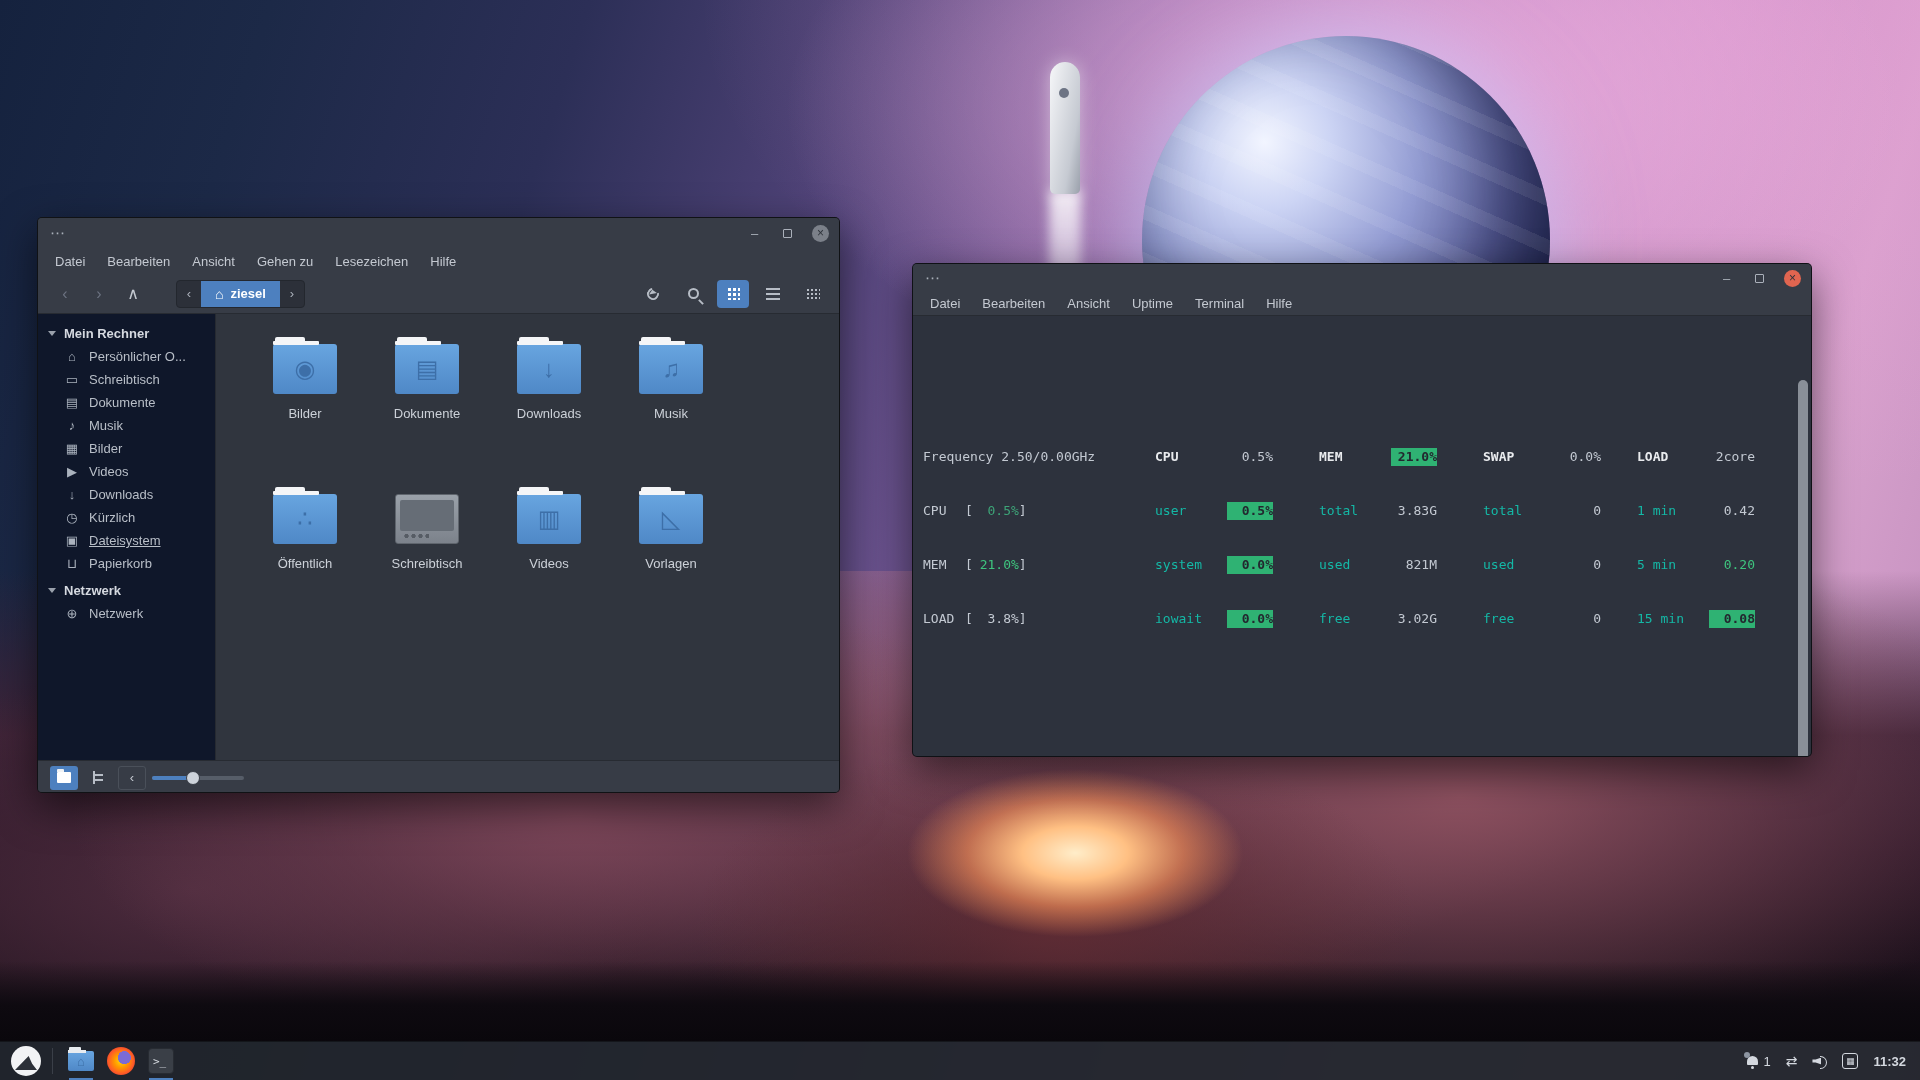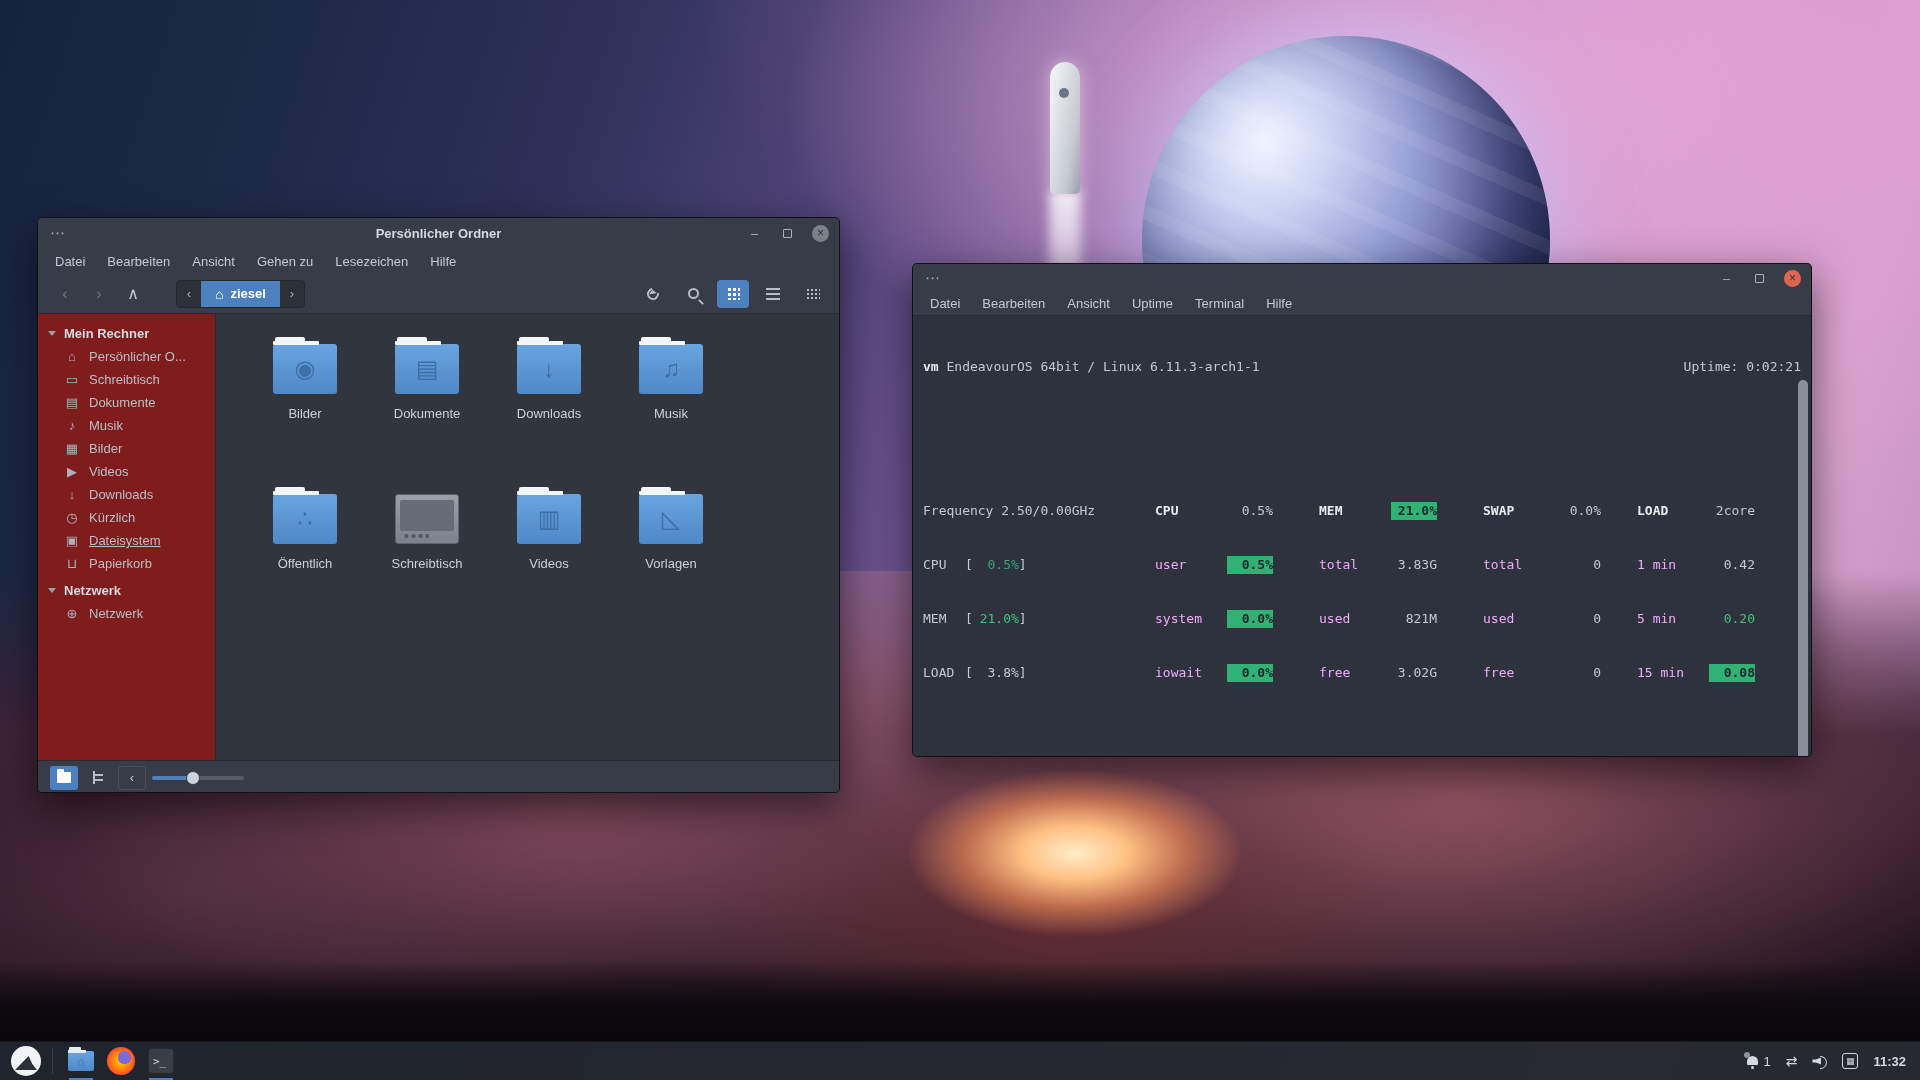--- a/index.html
+++ b/index.html
@@ -71,21 +71,21 @@
     border-top-color:transparent;position:relative;transform:rotate(35deg);}
   .icon-refresh::after{content:"";position:absolute;left:-3px;top:-3px;
     border:4px solid transparent;border-right-color:currentColor;transform:rotate(45deg);}
   .icon-grid{width:13px;height:13px;
     background-image:radial-gradient(circle,currentColor 1.6px,transparent 1.7px);background-size:5px 5px;background-position:0 0;}
   .icon-list{width:14px;height:12px;
     background:linear-gradient(currentColor 2px,transparent 2px);background-size:100% 5px;}
   .icon-compact{width:14px;height:12px;
     background-image:radial-gradient(circle,currentColor 1.2px,transparent 1.3px);background-size:4px 4px;}
   .fm-body{display:flex;height:446px;}
-  .sidebar{width:178px;background:#7f1d1d;border-right:1px solid #262a31;padding-top:8px;
+  .sidebar{width:178px;background:#0f172a;border-right:1px solid #262a31;padding-top:8px;
     font-size:13px;color:#b9bfc8;overflow:hidden;}
   .side-section{margin-bottom:4px;}
   .side-header{display:flex;align-items:center;gap:8px;padding:4px 8px 4px 10px;color:#d5d9e0;font-weight:bold;}
   .tri{width:0;height:0;border-left:4px solid transparent;border-right:4px solid transparent;
     border-top:5px solid #9aa1ac;}
   .side-item{display:flex;align-items:center;gap:9px;padding:3px 6px 3px 26px;height:23px;}
   .side-icon{width:16px;text-align:center;color:#aab2bd;font-size:13px;}
   .side-label{white-space:nowrap;}
   .side-item.underlined .side-label{text-decoration:underline;}
   .files{flex:1;padding:20px 10px 0 28px;display:flex;flex-wrap:wrap;align-content:flex-start;}
@@ -137,21 +137,21 @@
   .cellbg{background:#2fb273;color:#23282f;font-weight:bold;}
   .sys-line{justify-content:space-between;}
   .top-stats{display:flex;margin-top:4px;}
   .ql{width:186px;}
   .ql-row{height:18px;display:flex;}
   .ql-name{width:42px;}
   .ql-val{width:46px;display:inline-block;text-align:right;}
   .stat-col{width:118px;margin-left:46px;}
   .stat-col.ld{margin-left:36px;}
   .s-row{height:18px;display:flex;justify-content:space-between;}
-  .s-label{color:#f0abfc;}
+  .s-label{color:#14b8a6;}
   .s-head .s-label{color:#e9ebee;font-weight:bold;}
   .s-val{text-align:right;min-width:46px;}
   .term-scroll{position:absolute;right:3px;top:64px;width:10px;height:400px;border-radius:5px;
     background:#9aa0a8;opacity:.85;}
   
   #taskbar{position:absolute;left:0;right:0;bottom:0;height:39px;background:rgba(32,36,43,.96);
     display:flex;align-items:center;z-index:50;border-top:1px solid rgba(0,0,0,.4);}
   .tb-launcher{width:52px;height:39px;display:flex;align-items:center;justify-content:center;}
   .eos-logo{width:30px;height:30px;border-radius:50%;background:#f2f3f5;position:relative;overflow:hidden;}
   .eos-logo::after{content:"";position:absolute;left:4px;right:4px;bottom:6px;height:14px;
@@ -193,21 +193,20 @@
   <div class="planet"></div>
   <div class="rocket-trail"></div>
   <div class="rocket"></div>
   <div class="clouds"></div>
   <div class="ground"></div>
 </div>
 
 <div id="fm" class="window">
   <div class="titlebar">
     <span class="win-dots">⋯</span>
-    <span class="win-title">Persönlicher Ordner</span>
     <span class="win-btns">
       <span class="wbtn">–</span>
       <span class="wbtn max"></span>
       <span class="wbtn close">×</span>
     </span>
   </div>
   <div class="menubar">
 
   <span class="menu-item">Datei</span>
       <span class="menu-item">Bearbeiten</span>
@@ -406,24 +405,20 @@
   <div class="menubar">
 
   <span class="menu-item">Datei</span>
       <span class="menu-item">Bearbeiten</span>
       <span class="menu-item">Ansicht</span>
       <span class="menu-item">Uptime</span>
       <span class="menu-item">Terminal</span>
       <span class="menu-item">Hilfe</span>
     </div>
   <div class="term-body">
-    <div class="t-line sys-line">
-      <span><span class="bold">vm</span><span> EndeavourOS 64bit / Linux 6.11.3-arch1-1</span></span>
-      <span><span>Uptime:</span> <span>0:02:21</span></span>
-    </div>
     <div class="t-blank"></div>
     <div class="top-stats">
       <div class="ql">
         <div class="ql-row"><span>Frequency 2.50/0.00GHz</span></div>
         <div class="ql-row">
           <span class="ql-name">CPU</span><span>[</span><span class="ql-val gd">0.5%</span><span>]</span>
         </div>
         <div class="ql-row">
           <span class="ql-name">MEM</span><span>[</span><span class="ql-val g">21.0%</span><span>]</span>
         </div>

